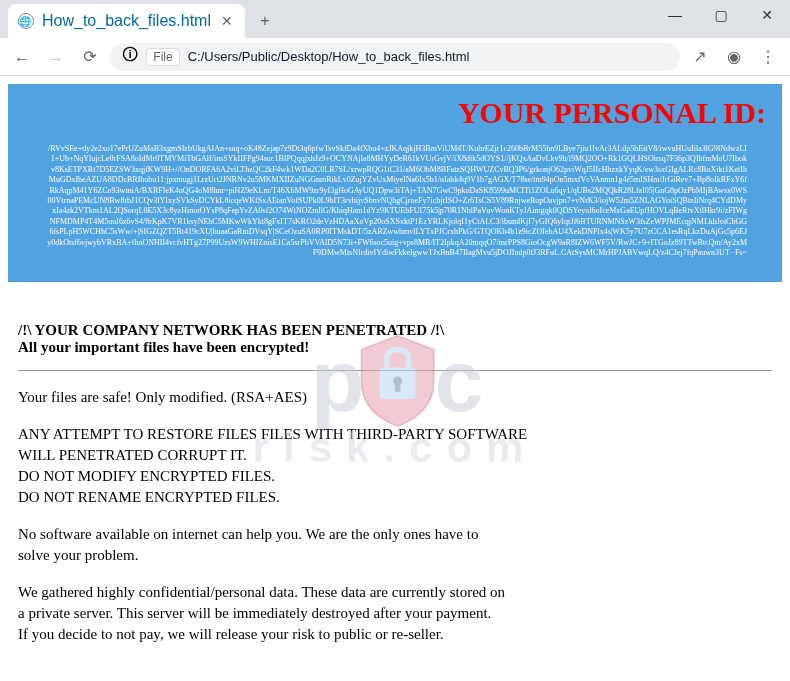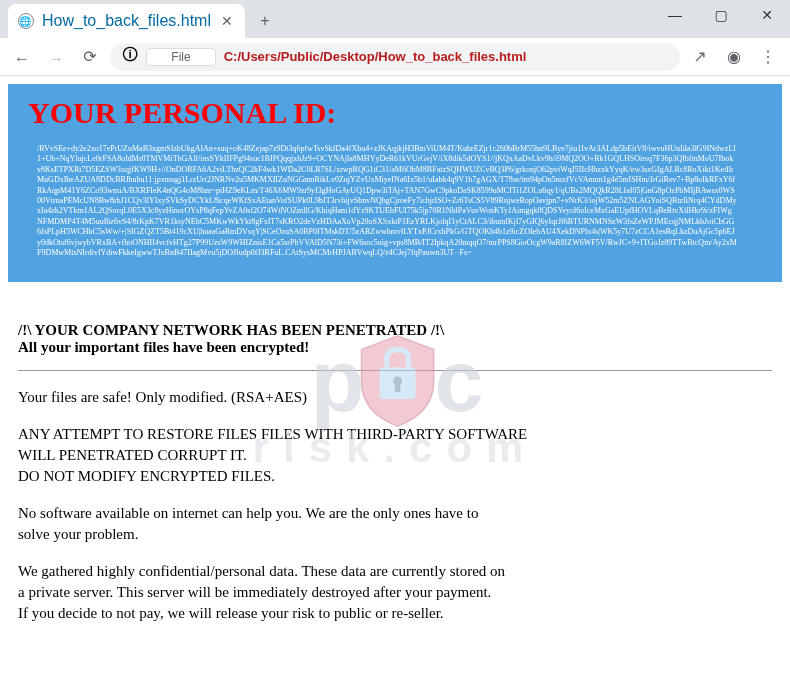--- a/index.html
+++ b/index.html
@@ -12,32 +12,32 @@
 .tab { background: #fff; height: 34px; margin-left: 8px; border-radius: 8px 8px 0 0; display: flex; align-items: center; padding: 0 10px; gap: 8px; min-width: 200px; position: relative; }
 .tab-favicon { width: 16px; height: 16px; border: 1px solid #888; border-radius: 50%; display: flex; align-items: center; justify-content: center; font-size: 10px; color: #666; }
 .tab-title { font-size: 16px; color: #0369a1; flex: 1; white-space: nowrap; overflow: hidden; text-overflow: ellipsis; }
 .tab-close { width: 16px; height: 16px; display: flex; align-items: center; justify-content: center; font-size: 14px; color: #5f6368; border-radius: 50%; }
 .new-tab { width: 28px; height: 28px; display: flex; align-items: center; justify-content: center; font-size: 16px; color: #5f6368; margin-left: 6px; margin-bottom: 3px; }
 
 .toolbar { height: 38px; background: #fff; border-bottom: 1px solid #dadce0; display: flex; align-items: center; padding: 0 8px; gap: 6px; }
 .nav-btn { width: 28px; height: 28px; display: flex; align-items: center; justify-content: center; color: #5f6368; border-radius: 50%; }
 .nav-btn.disabled { color: #bdc1c6; }
 .omnibox { flex: 1; height: 28px; background: #f1f3f4; border-radius: 14px; display: flex; align-items: center; padding: 0 12px; gap: 8px; }
-.file-chip { font-size: 12px; color: #5f6368; border: 1px solid #dadce0; padding: 1px 24px; border-radius: 4px; background: #fff; }
-.url-text { font-size: 13px; color: #b91c1c; flex: 1; font-weight: bold; }
+.file-chip { font-size: 12px; color: #5f6368; border: 1px solid #dadce0; padding: 1px 6px; border-radius: 4px; background: #fff; }
+.url-text { font-size: 13px; color: #0f172a; flex: 1; }
 .tool-icon { width: 28px; height: 28px; display: flex; align-items: center; justify-content: center; color: #5f6368; }
 
 
 .viewport { height: 605px; overflow-y: scroll; position: relative; background: #fff; }
 .viewport::-webkit-scrollbar { width: 17px; }
 .viewport::-webkit-scrollbar-track { background: #f1f1f1; }
 .viewport::-webkit-scrollbar-thumb { background: #c1c1c1; }
 
 .content { padding: 8px; font-family: "Times New Roman", serif; }
-.id-block { background: #50a3e0; color: #fff; padding: 12px 36px 24px 20px; text-align: left; }
+.id-block { background: #50a3e0; color: #fff; padding: 12px 16px 24px 20px; text-align: right; }
 .id-heading { color: #ff0000; font-size: 30px; font-weight: bold; margin-bottom: 14px; font-family: "Times New Roman", serif; }
 .id-text { color: #fff; font-size: 8px; line-height: 1.3; word-break: break-all; max-width: 700px; margin: 0 auto; }
 
 .body-text { padding: 40px 10px 10px 10px; font-size: 15px; color: #000; }
 .warn-line { font-weight: bold; }
 .hr { border: none; border-top: 1px solid #999; margin: 14px 0; }
 .para { margin: 16px 0; line-height: 1.4; }
 
 
 .watermark { position: absolute; left: 50%; top: 330px; transform: translateX(-50%); pointer-events: none; display: flex; flex-direction: column; align-items: center; opacity: 0.55; }
@@ -88,20 +88,21 @@
 
     <div class="body-text">
       <div class="warn-line">/!\ YOUR COMPANY NETWORK HAS BEEN PENETRATED /!\</div>
       <div class="warn-line">All your important files have been encrypted!</div>
       <hr class="hr">
       <div class="para">Your files are safe! Only modified. (RSA+AES)</div>
       <div class="para">
         <div>ANY ATTEMPT TO RESTORE FILES FILES WITH THIRD-PARTY SOFTWARE</div>
         <div>WILL PENETRATED CORRUPT IT.</div>
         <div>DO NOT MODIFY ENCRYPTED FILES.</div>
+        <div>DO NOT RENAME ENCRYPTED FILES.</div>
       </div>
       <div class="para">
         <div>No software available on internet can help you. We are the only ones have to</div>
         <div>solve your problem.</div>
       </div>
       <div class="para">
         <div>We gathered highly confidential/personal data. These data are currently stored on</div>
         <div>a private server. This server will be immediately destroyed after your payment.</div>
         <div>If you decide to not pay, we will release your risk to public or re-seller.</div>
       </div>

